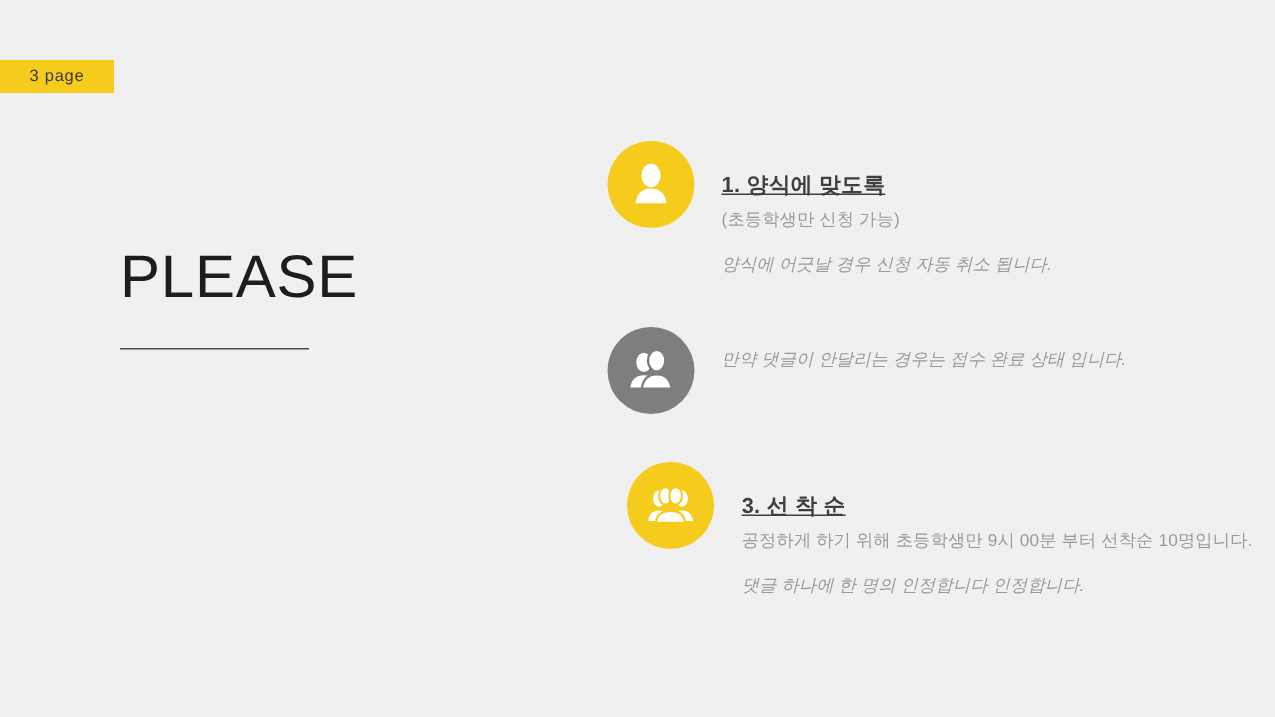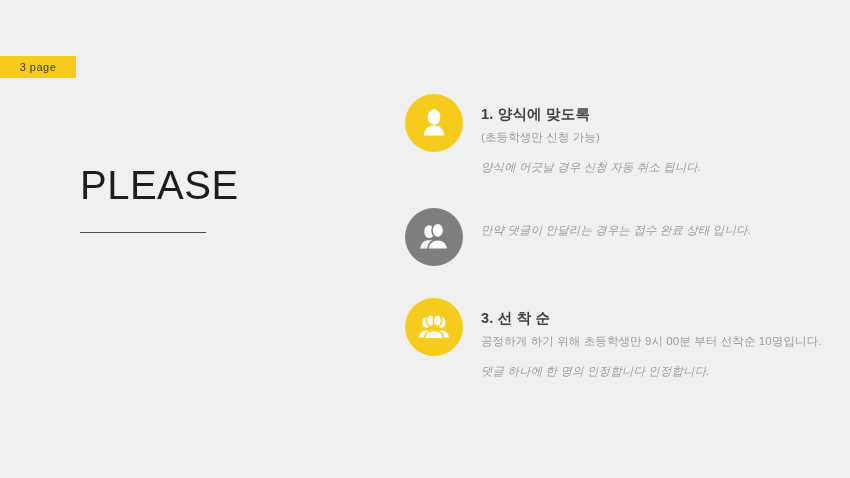--- a/index.html
+++ b/index.html
@@ -12,21 +12,21 @@
     background: #f0f0f0;
     font-family: "Liberation Sans", "DejaVu Sans", sans-serif;
     overflow: hidden;
     position: relative;
   }
 
   
   .page-badge {
     position: absolute;
     left: 0;
-    top: 56px;
+    top: 40px;
     width: 76px;
     height: 22px;
     background: #f5cc1b;
     display: flex;
     align-items: center;
     justify-content: center;
   }
   .page-badge span {
     font-size: 11px;
     color: #3a3a3a;
@@ -61,21 +61,21 @@
     position: absolute;
     left: 405px;
     top: 92px;
     width: 430px;
   }
   .item {
     display: flex;
     align-items: flex-start;
     margin-bottom: 30px;
   }
-  .item:last-child { margin-bottom: 0; }
+  .item:last-child { margin-bottom: 0; justify-content: flex-end; }
 
   .icon-circle {
     flex: 0 0 auto;
     width: 58px;
     height: 58px;
     border-radius: 50%;
     display: flex;
     align-items: center;
     justify-content: center;
     margin-top: 2px;
@@ -86,22 +86,23 @@
 
   .item-text {
     padding-left: 18px;
     padding-top: 4px;
   }
   .item-title {
     font-size: 14.5px;
     font-weight: bold;
     color: #3f3f3f;
     line-height: 1.5;
-    margin: 8px 0 3px 0;
+    margin: 18px 0 3px 0;
     letter-spacing: 0.2px;
+    text-decoration: underline;
   }
   .item-line {
     font-size: 11.5px;
     color: #9a9a9a;
     line-height: 1.55;
     margin: 0;
     letter-spacing: 0.1px;
     white-space: nowrap;
   }
   .item-line.spaced { margin-top: 12px; font-style: italic; }

